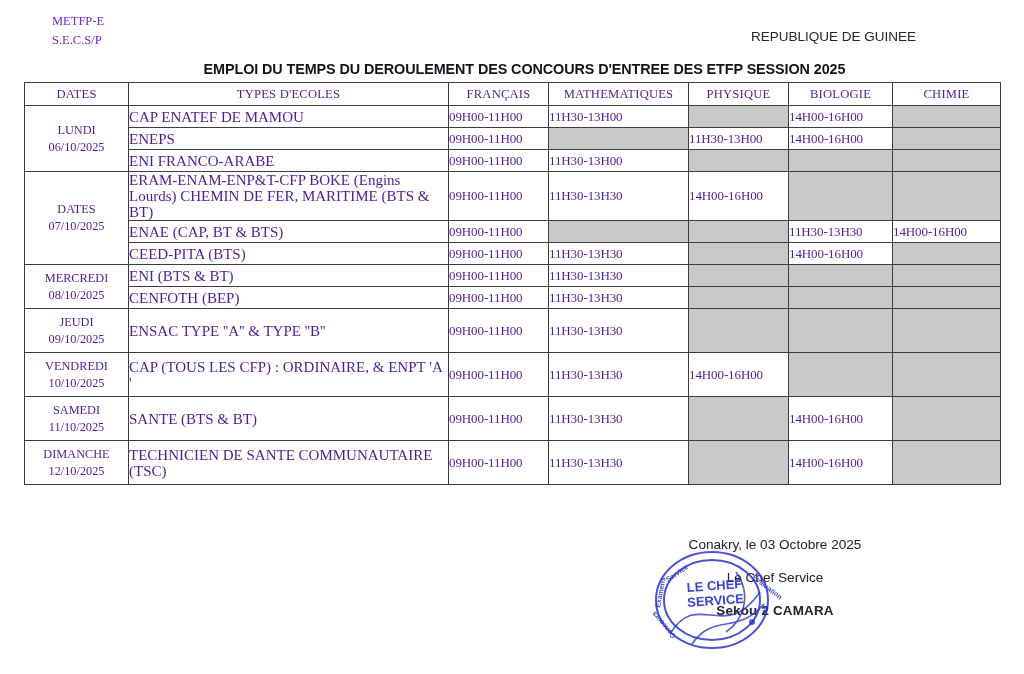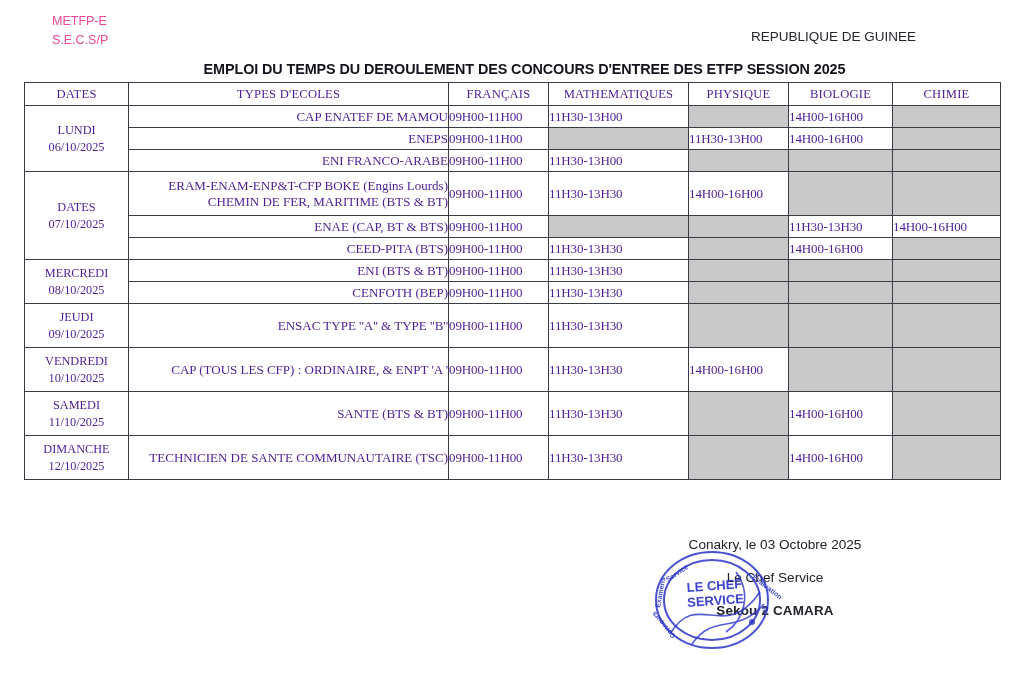--- a/index.html
+++ b/index.html
@@ -19,21 +19,22 @@
     position: absolute;
     inset: 0;
   }
   
   .hdr-left {
     position: absolute;
     left: 52px;
     top: 12px;
     font-size: 12.5px;
     line-height: 19px;
-    color: #ec4899;
+    color: #6d28d9;
+    font-family: Liberation Serif, serif;
   }
   .hdr-right {
     position: absolute;
     right: 108px;
     top: 26px;
     text-align: center;
     font-size: 13.5px;
     line-height: 22px;
     color: #25252f;
   }
@@ -78,23 +79,23 @@
     letter-spacing: 0.2px;
   }
   .day {
     text-align: center;
     font-weight: bold;
     font-size: 12.3px;
     line-height: 17px;
     padding: 2px 0;
   }
   .school {
-    text-align: right;
+    text-align: left;
     padding: 2px 5px;
-    font-size: 13px;
+    font-size: 15px;
     line-height: 16px;
   }
   .time {
     text-align: left;
     font-size: 13px;
     letter-spacing: -0.1px;
   }
   .shade {
     background: #c9c9c9;
   }

